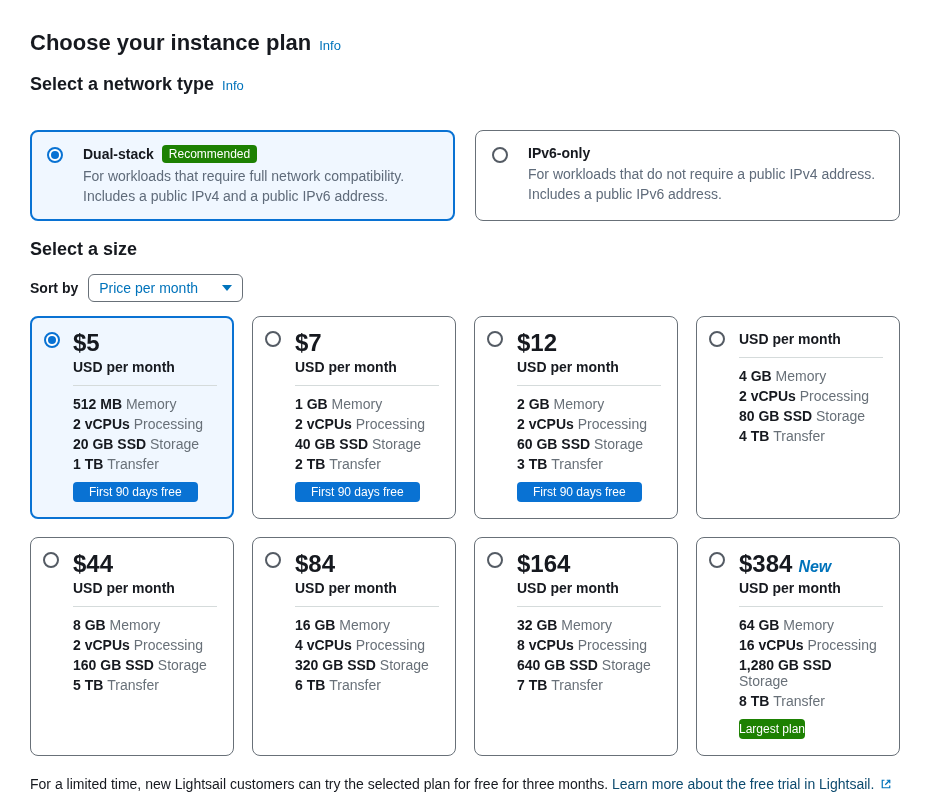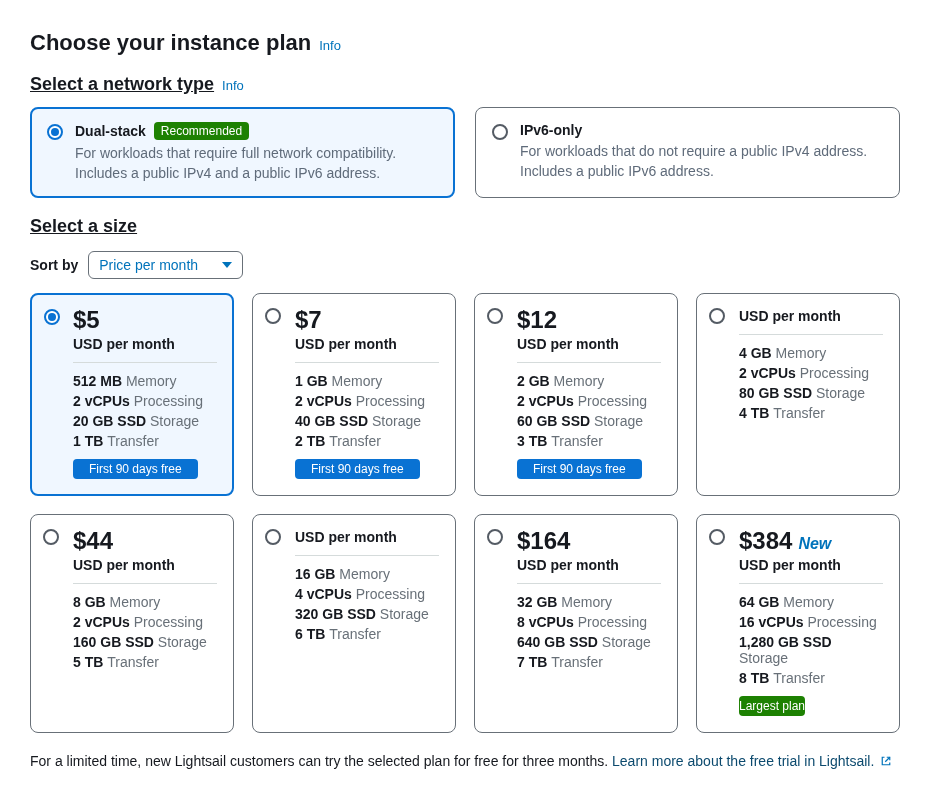--- a/index.html
+++ b/index.html
@@ -15,42 +15,42 @@
   font-weight: 700;
   display: inline-block;
   margin-right: 8px;
 }
 h2 {
   font-size: 18px;
   font-weight: 700;
   display: inline-block;
   margin-right: 8px;
   margin-top: 18px;
-  text-decoration: underline;
 }
 .info-link {
   font-size: 13px;
   color: #0073bb;
   font-weight: 400;
   cursor: pointer;
 }
 .section-row { display: flex; align-items: baseline; }
 .network-grid {
   display: grid;
   grid-template-columns: 1fr 1fr;
   gap: 20px;
   margin-top: 12px;
 }
 .net-card {
   border: 1px solid #687078;
   border-radius: 8px;
   padding: 14px 16px;
   display: flex;
-  gap: 12px;
+  gap: 20px;
   cursor: pointer;
+  margin-top: 23px;
 }
 .net-card.selected {
   border: 2px solid #0972d3;
   background: #f0f7ff;
   padding: 13px 15px;
 }
 .radio {
   width: 16px; height: 16px;
   border: 2px solid #545b64;
   border-radius: 50%;
@@ -246,20 +246,23 @@
         <hr class="hr">
         <div class="spec"><b>8 GB </b><span class="gray">Memory</span></div>
         <div class="spec"><b>2 vCPUs </b><span class="gray">Processing</span></div>
         <div class="spec"><b>160 GB SSD </b><span class="gray">Storage</span></div>
         <div class="spec"><b>5 TB </b><span class="gray">Transfer</span></div>
       </div>
     </div>
     <div class="plan-card">
       <div class="radio"></div>
       <div class="plan-body">
+        <div class="price-row">
+          <span class="price">$84</span>
+        </div>
         <div class="per-month">USD per month</div>
         <hr class="hr">
         <div class="spec"><b>16 GB </b><span class="gray">Memory</span></div>
         <div class="spec"><b>4 vCPUs </b><span class="gray">Processing</span></div>
         <div class="spec"><b>320 GB SSD </b><span class="gray">Storage</span></div>
         <div class="spec"><b>6 TB </b><span class="gray">Transfer</span></div>
       </div>
     </div>
     <div class="plan-card">
       <div class="radio"></div>

